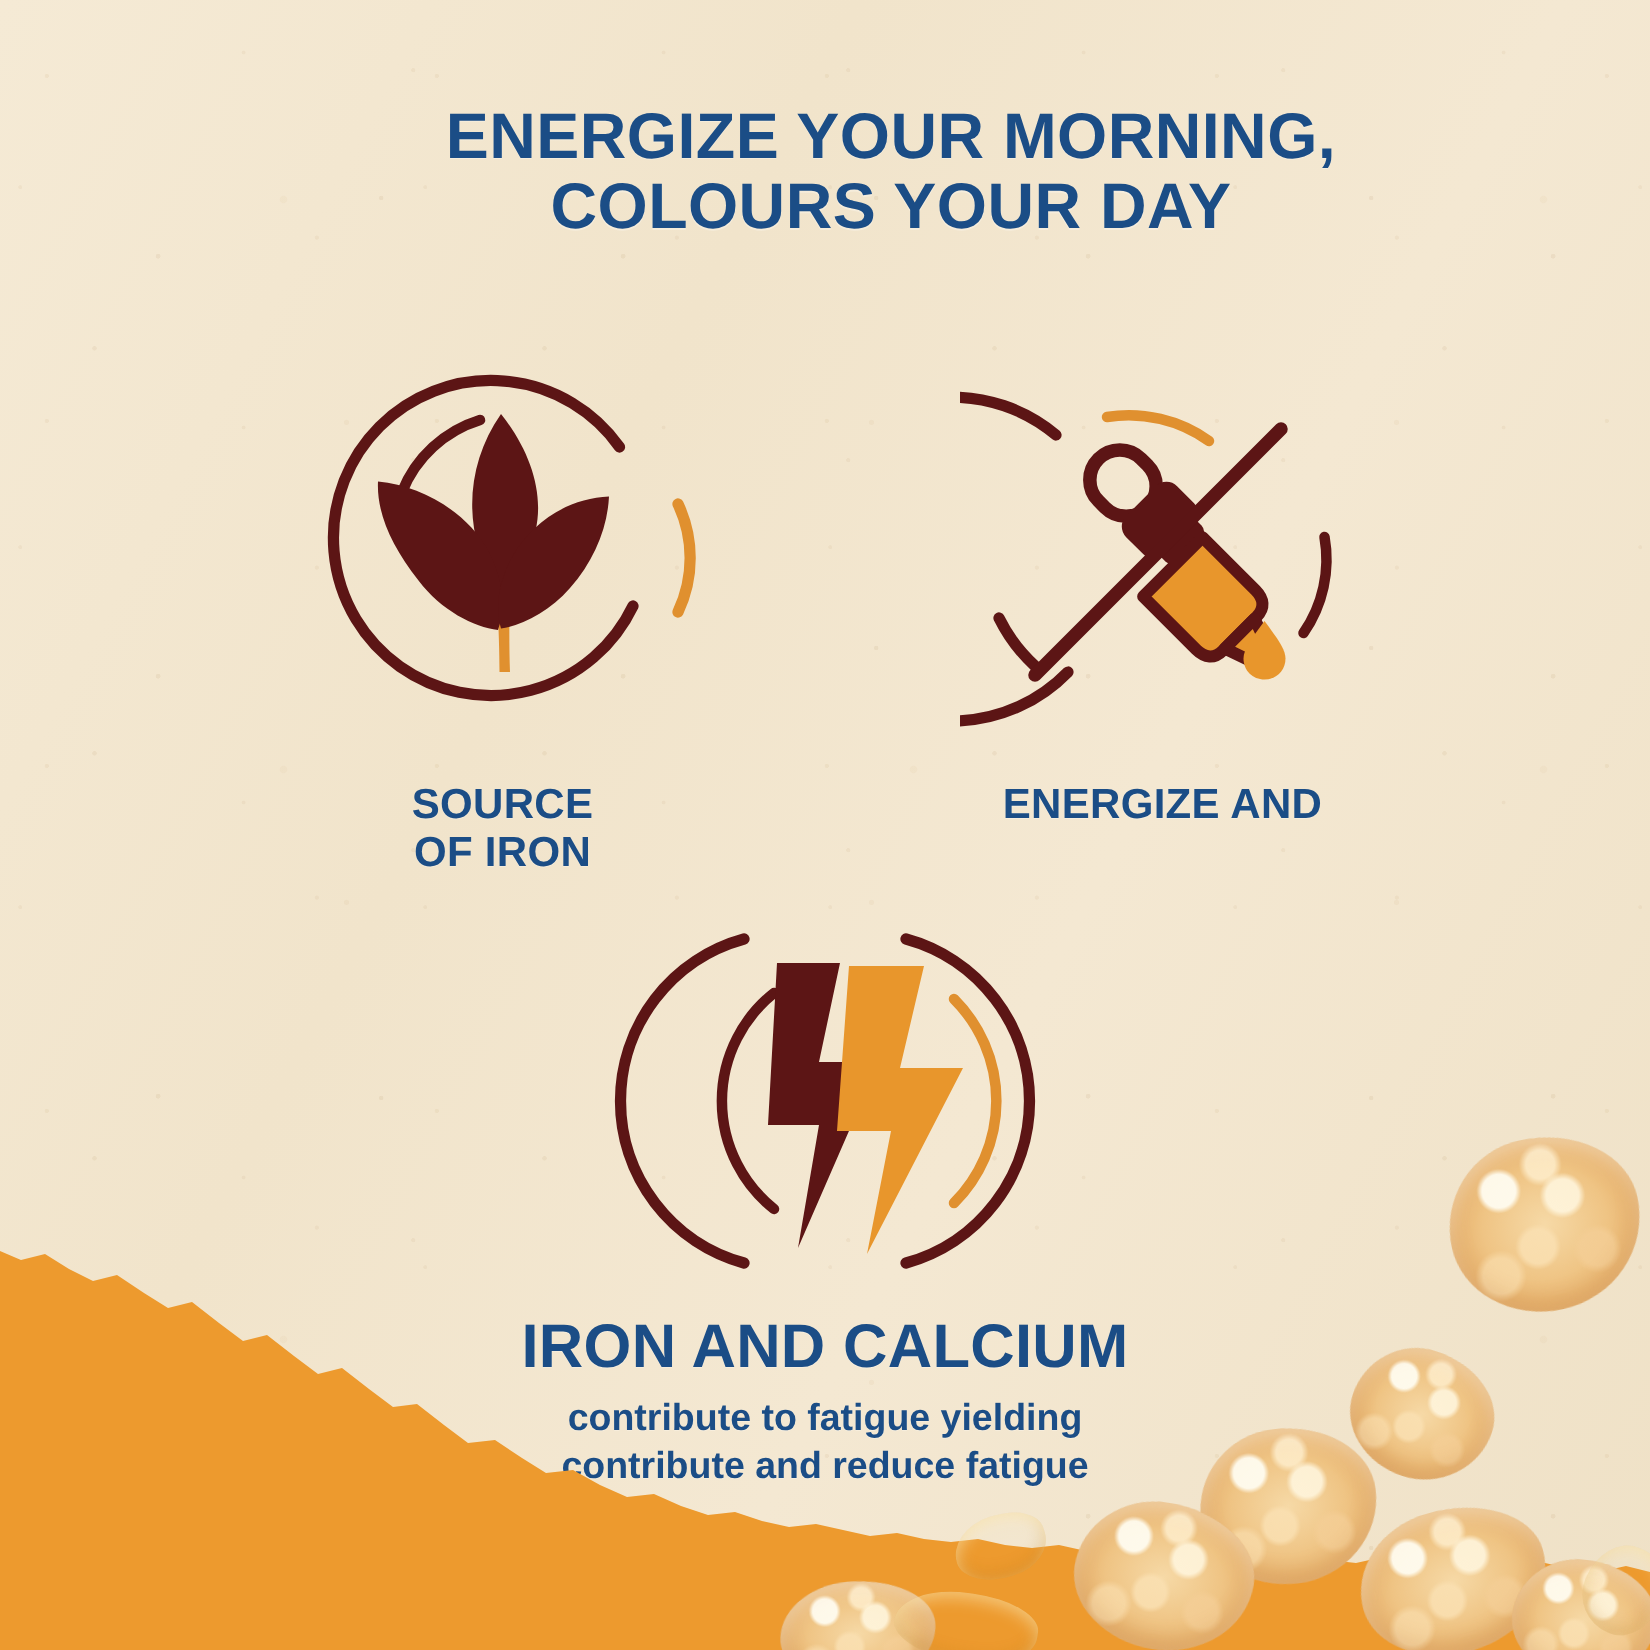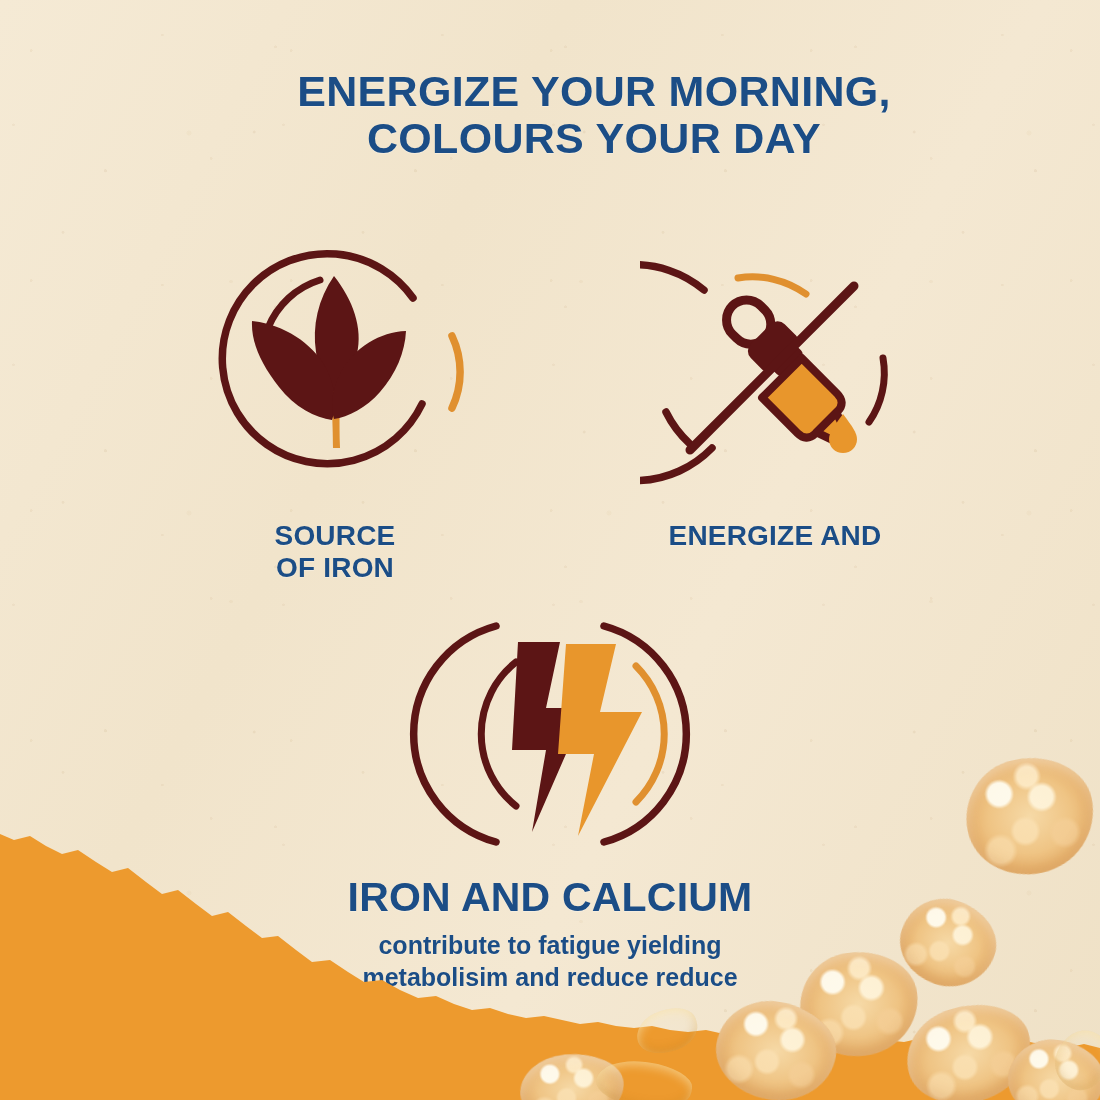--- a/index.html
+++ b/index.html
@@ -203,21 +203,21 @@
         <path d="M118,42 L160,42 L146,108 L186,108 L132,232 L146,150 L112,150 Z" fill="#5c1515"></path>
 
         <path d="M166,44 L216,44 L200,112 L242,112 L178,236 L194,154 L158,154 Z" fill="#e8962c"></path>
       </svg>
     </div>
     <div class="cap">
       <span class="cap-line">IRON AND CALCIUM</span>
     </div>
     <div class="sub">
       <span class="sub-line">contribute to fatigue yielding</span>
-      <span class="sub-line">metabolisim and reduce reduce</span>
+      <span class="sub-line">contribute and reduce fatigue</span>
     </div>
   </div>
 
   <div class="orange-band">
     <svg viewBox="0 0 1100 290" preserveAspectRatio="none" xmlns="http://www.w3.org/2000/svg">
       <path d="M0,24
                L14,30 L30,26 L46,36 L62,44 L78,40 L96,52 L112,62 L128,58
                L146,72 L162,84 L178,80 L196,94 L212,106 L228,102 L246,116
                L262,128 L278,126 L296,140 L312,152 L330,150 L348,162 L364,172
                L382,170 L400,180 L418,188 L436,186 L454,194 L472,200 L490,198

